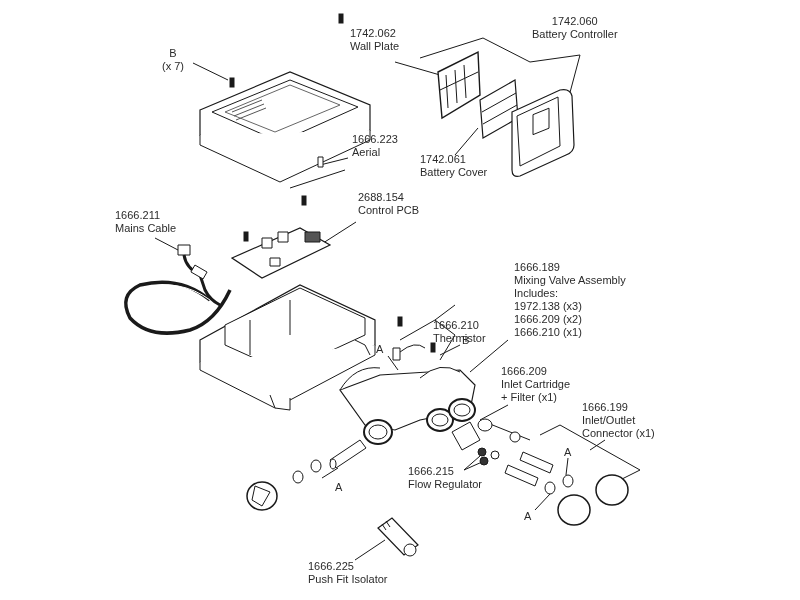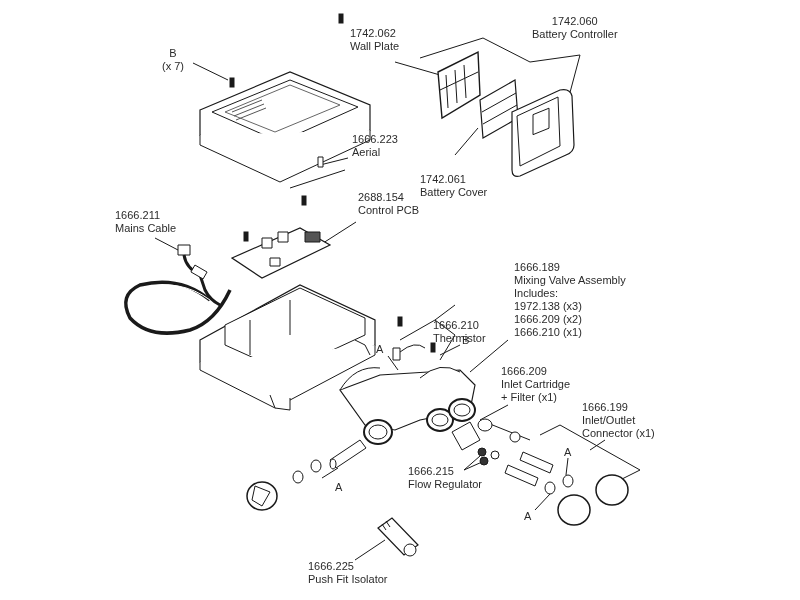--- a/index.html
+++ b/index.html
@@ -185,21 +185,21 @@
 <div class="lbl" style="left:350px;top:27px;">
   <span>1742.062</span>
   <span>Wall Plate</span>
 </div>
 
 <div class="lbl" style="left:532px;top:15px;text-align:center;">
   <span>1742.060</span>
   <span>Battery Controller</span>
 </div>
 
-<div class="lbl" style="left:420px;top:153px;margin-top:20px;">
+<div class="lbl" style="left:420px;top:153px;">
   <span>1742.061</span>
   <span>Battery Cover</span>
 </div>
 
 <div class="lbl" style="left:352px;top:133px;">
   <span>1666.223</span>
   <span>Aerial</span>
 </div>
 
 <div class="lbl" style="left:358px;top:191px;">

